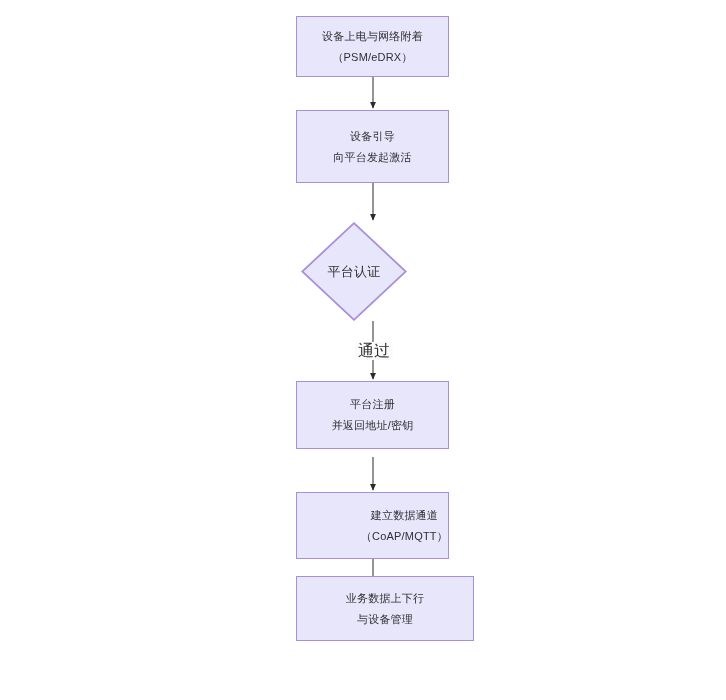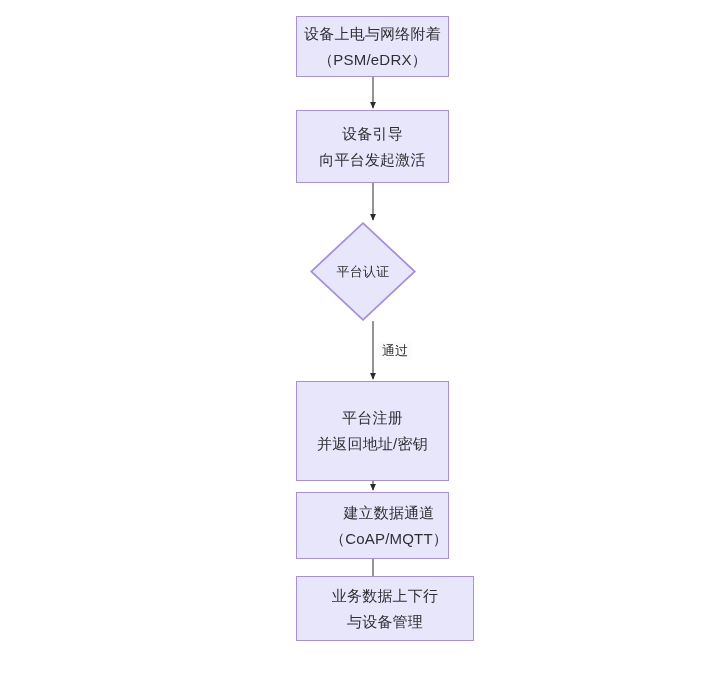--- a/index.html
+++ b/index.html
@@ -28,37 +28,37 @@
     position: absolute;
     box-sizing: border-box;
     background: #e8e6fa;
     border: 1.6px solid #a98fd9;
     display: flex;
     align-items: center;
     justify-content: center;
     text-align: center;
   }
   .node-label {
-    font-size: 15px;
-    line-height: 26px;
+    font-size: 11px;
+    line-height: 21px;
     color: #2f2f33;
     white-space: pre-line;
     letter-spacing: 0.2px;
   }
 
   #node-power-on   { left: 296px; top: 16px;  width: 153px; height: 61px; }
   #node-bootstrap  { left: 296px; top: 110px; width: 153px; height: 73px; justify-content: center; }
-  #node-register   { left: 296px; top: 381px; width: 153px; height: 100px; }
+  #node-register   { left: 296px; top: 381px; width: 153px; height: 68px; }
   #node-channel    { left: 296px; top: 492px; width: 153px; height: 67px; justify-content: flex-end; }
   #node-service    { left: 296px; top: 576px; width: 178px; height: 65px; }
 
   
   #node-auth {
     position: absolute;
-    left: 310px;
+    left: 301px;
     top: 222px;
     width: 106px;
     height: 99px;
   }
   #node-auth .diamond-shape {
     position: absolute;
     left: 0; top: 0;
     width: 100%;
     height: 100%;
   }
@@ -80,27 +80,26 @@
     position: absolute;
     left: 0; top: 0;
     width: 726px;
     height: 700px;
     pointer-events: none;
   }
 
   
   .edge-label {
     position: absolute;
-    font-size: 13px;
+    font-size: 16px;
     color: #2f2f33;
     background: #fbfbfb;
     padding: 1px 3px;
     line-height: 16px;
     white-space: nowrap;
-    margin-left: 24px;
   }
   #edge-label-pass {
     left: 355px;
     top: 342px;
   }
 </style>
 </head>
 <body>
 
 <div id="flow-canvas">

